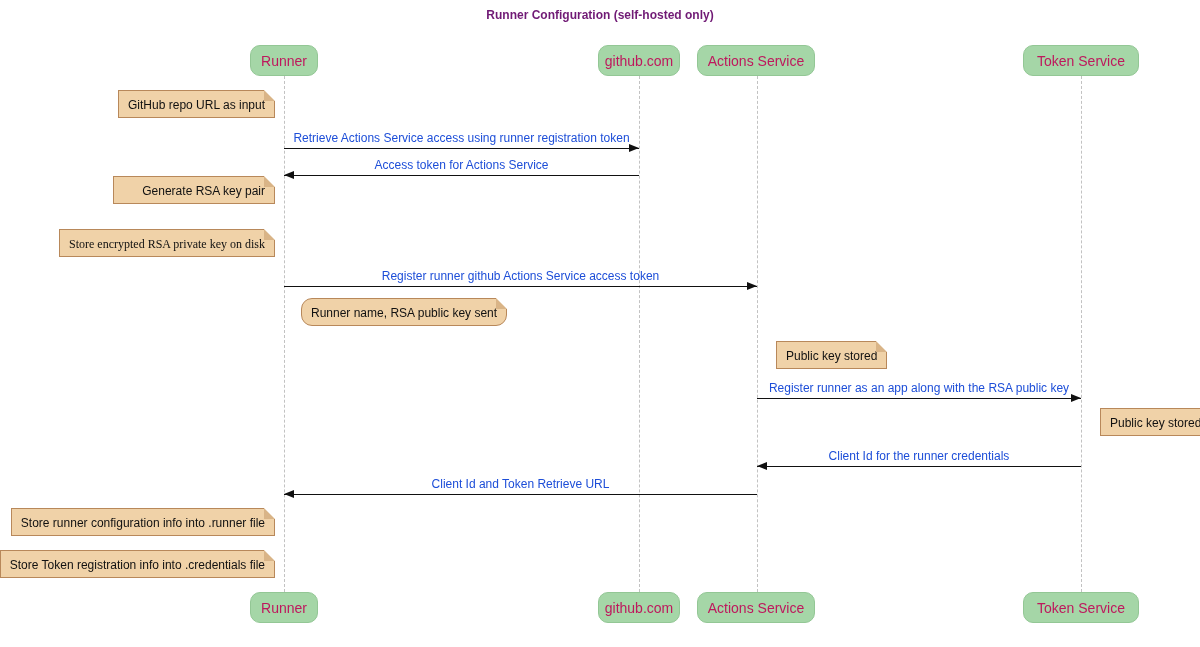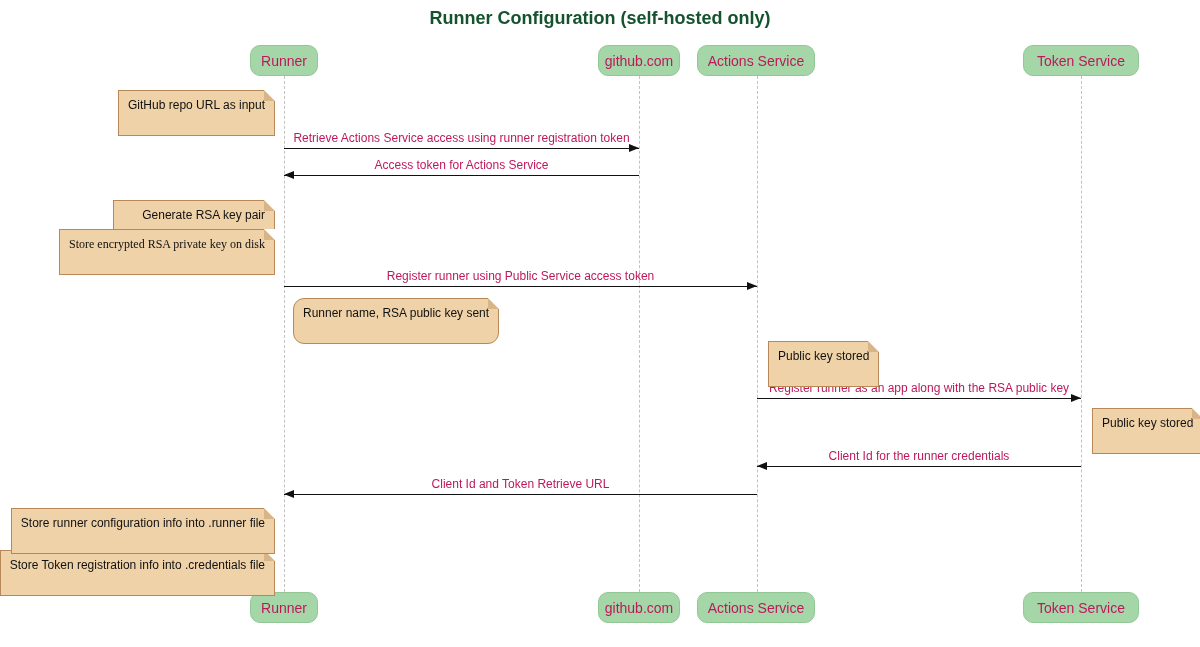--- a/index.html
+++ b/index.html
@@ -10,23 +10,23 @@
     width: 1200px;
     height: 647px;
     background: #ffffff;
     overflow: hidden;
   }
 
   .diagram-title {
     position: absolute;
     top: 8px; left: 0; right: 0;
     text-align: center;
-    font-size: 18px;
+    font-size: 12px;
     font-weight: bold;
-    color: #14532d;
+    color: #701a75;
   }
 
   .participant {
     position: absolute;
     height: 31px;
     line-height: 31px;
     text-align: center;
     background: #a5d6a7;
     border: 1px solid #93c795;
     border-radius: 10px;
@@ -47,43 +47,44 @@
     position: absolute;
     left: 0; right: 0; top: 0;
     border-top: 1px solid #111;
   }
   .msg-label {
     position: absolute;
     left: 0; right: 0; bottom: 3px;
     text-align: center;
     font-size: 12px;
     white-space: nowrap;
-    color: #be185d;
+    color: #1d4ed8;
   }
   .arrowhead {
     position: absolute;
     width: 0; height: 0;
     top: -4px;
     border-top: 4.5px solid transparent;
     border-bottom: 4.5px solid transparent;
   }
   .arrowhead.dir-right { right: 0; border-left: 10px solid #111; }
   .arrowhead.dir-left  { left: 0;  border-right: 10px solid #111; }
 
   .note {
     position: absolute;
     background: #f0d2a8;
     border: 1px solid #b8885a;
     padding: 6px 9px 6px 9px;
     font-size: 12px;
     white-space: nowrap;
     color: #111;
     box-sizing: border-box;
-    height: 46px;
+    height: 28px;
     line-height: 16px;
+    margin-left: 8px;
   }
   
   .note::before {
     content: "";
     position: absolute;
     top: -1px; right: -1px;
     width: 0; height: 0;
     border-bottom: 11px solid #d9b487;
     border-right: 11px solid #ffffff;
   }
@@ -116,21 +117,21 @@
     <div class="arrowhead dir-right"></div>
   </div>
 
   <div class="message" style="left:284px; top:175px; width:355px;">
     <div class="msg-label">Access token for Actions Service</div>
     <div class="msg-line"></div>
     <div class="arrowhead dir-left"></div>
   </div>
 
   <div class="message" style="left:284px; top:286px; width:473px;">
-    <div class="msg-label">Register runner using Public Service access token</div>
+    <div class="msg-label">Register runner github Actions Service access token</div>
     <div class="msg-line"></div>
     <div class="arrowhead dir-right"></div>
   </div>
 
   <div class="message" style="left:757px; top:398px; width:324px;">
     <div class="msg-label">Register runner as an app along with the RSA public key</div>
     <div class="msg-line"></div>
     <div class="arrowhead dir-right"></div>
   </div>
 
@@ -140,21 +141,21 @@
     <div class="arrowhead dir-left"></div>
   </div>
 
   <div class="message" style="left:284px; top:494px; width:473px;">
     <div class="msg-label">Client Id and Token Retrieve URL</div>
     <div class="msg-line"></div>
     <div class="arrowhead dir-left"></div>
   </div>
 
   <div class="note" style="right:925px; top:90px;">GitHub repo URL as input</div>
-  <div class="note" style="right:925px; top:200px;padding-left:28px;">Generate RSA key pair</div>
+  <div class="note" style="right:925px; top:176px;padding-left:28px;">Generate RSA key pair</div>
   <div class="note" style="right:925px; top:229px;font-family:Liberation Serif, serif;">Store encrypted RSA private key on disk</div>
   <div class="note" style="left:293px;  top:298px;border-radius:11px;">Runner name, RSA public key sent</div>
   <div class="note" style="left:768px;  top:341px;">Public key stored</div>
   <div class="note" style="left:1092px; top:408px;">Public key stored</div>
   <div class="note" style="right:925px; top:550px;">Store Token registration info into .credentials file</div>
   <div class="note" style="right:925px; top:508px;">Store runner configuration info into .runner file</div>
 
 </div>
 
 </body></html>

